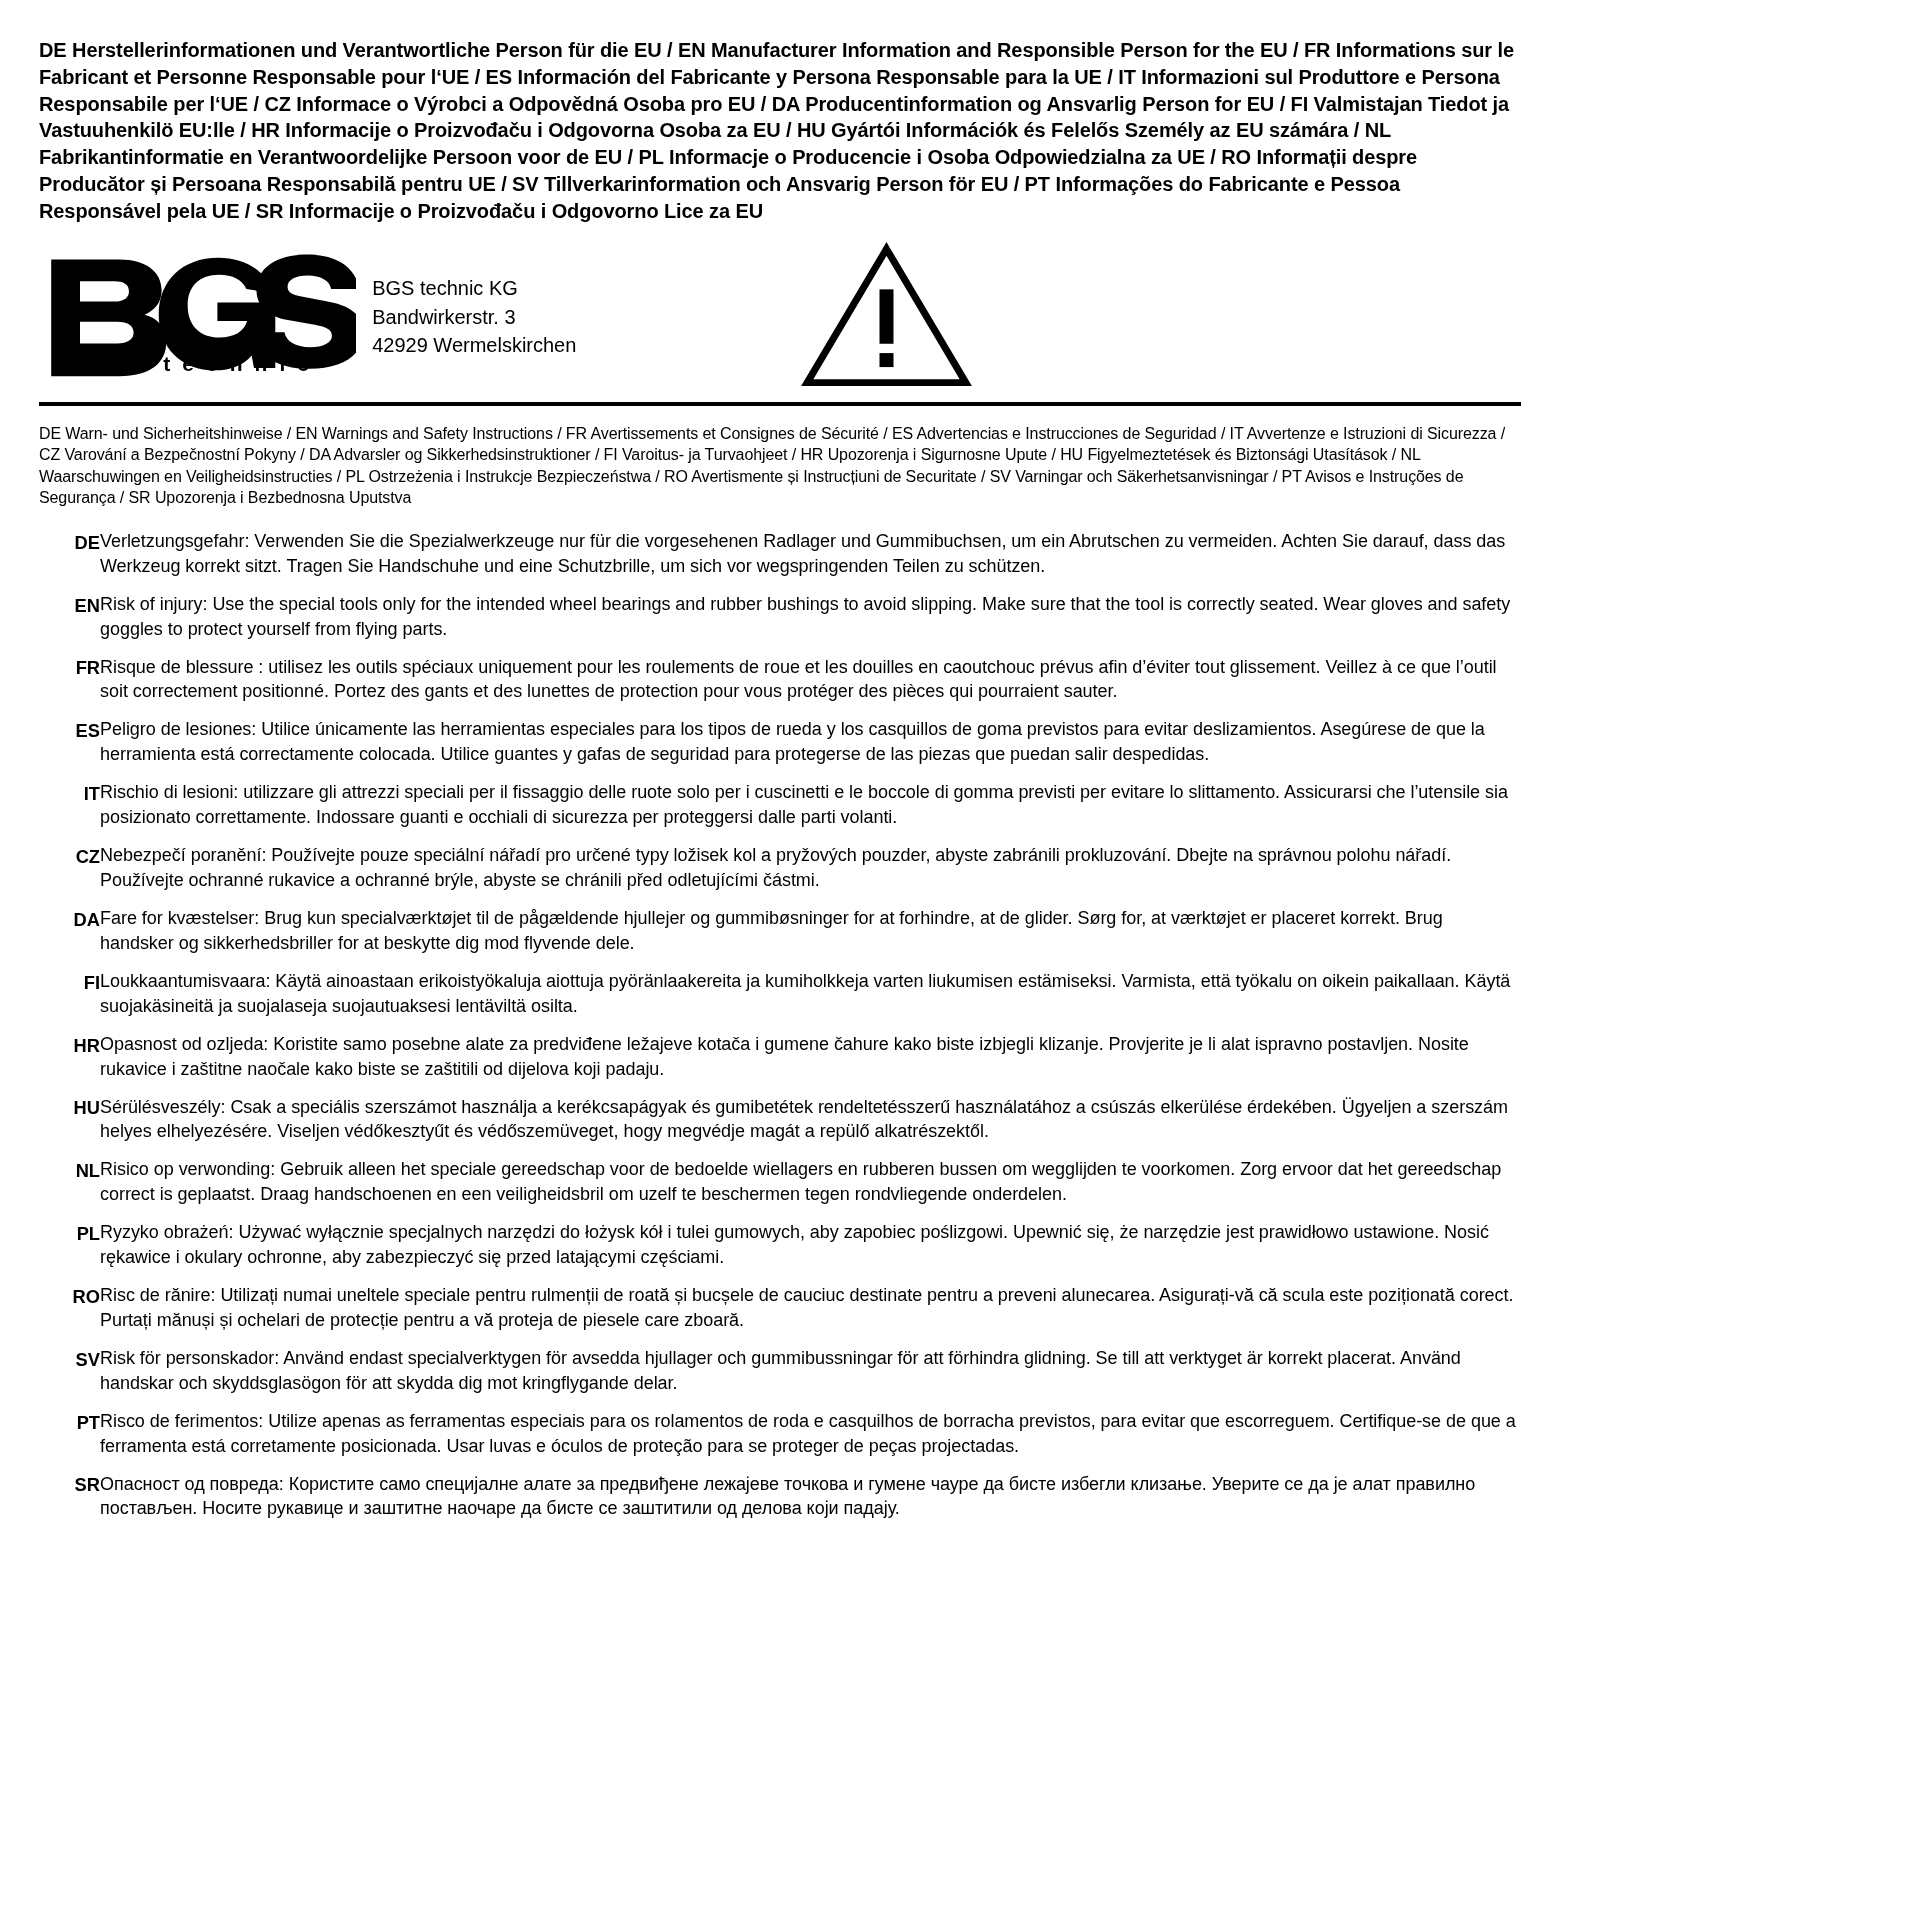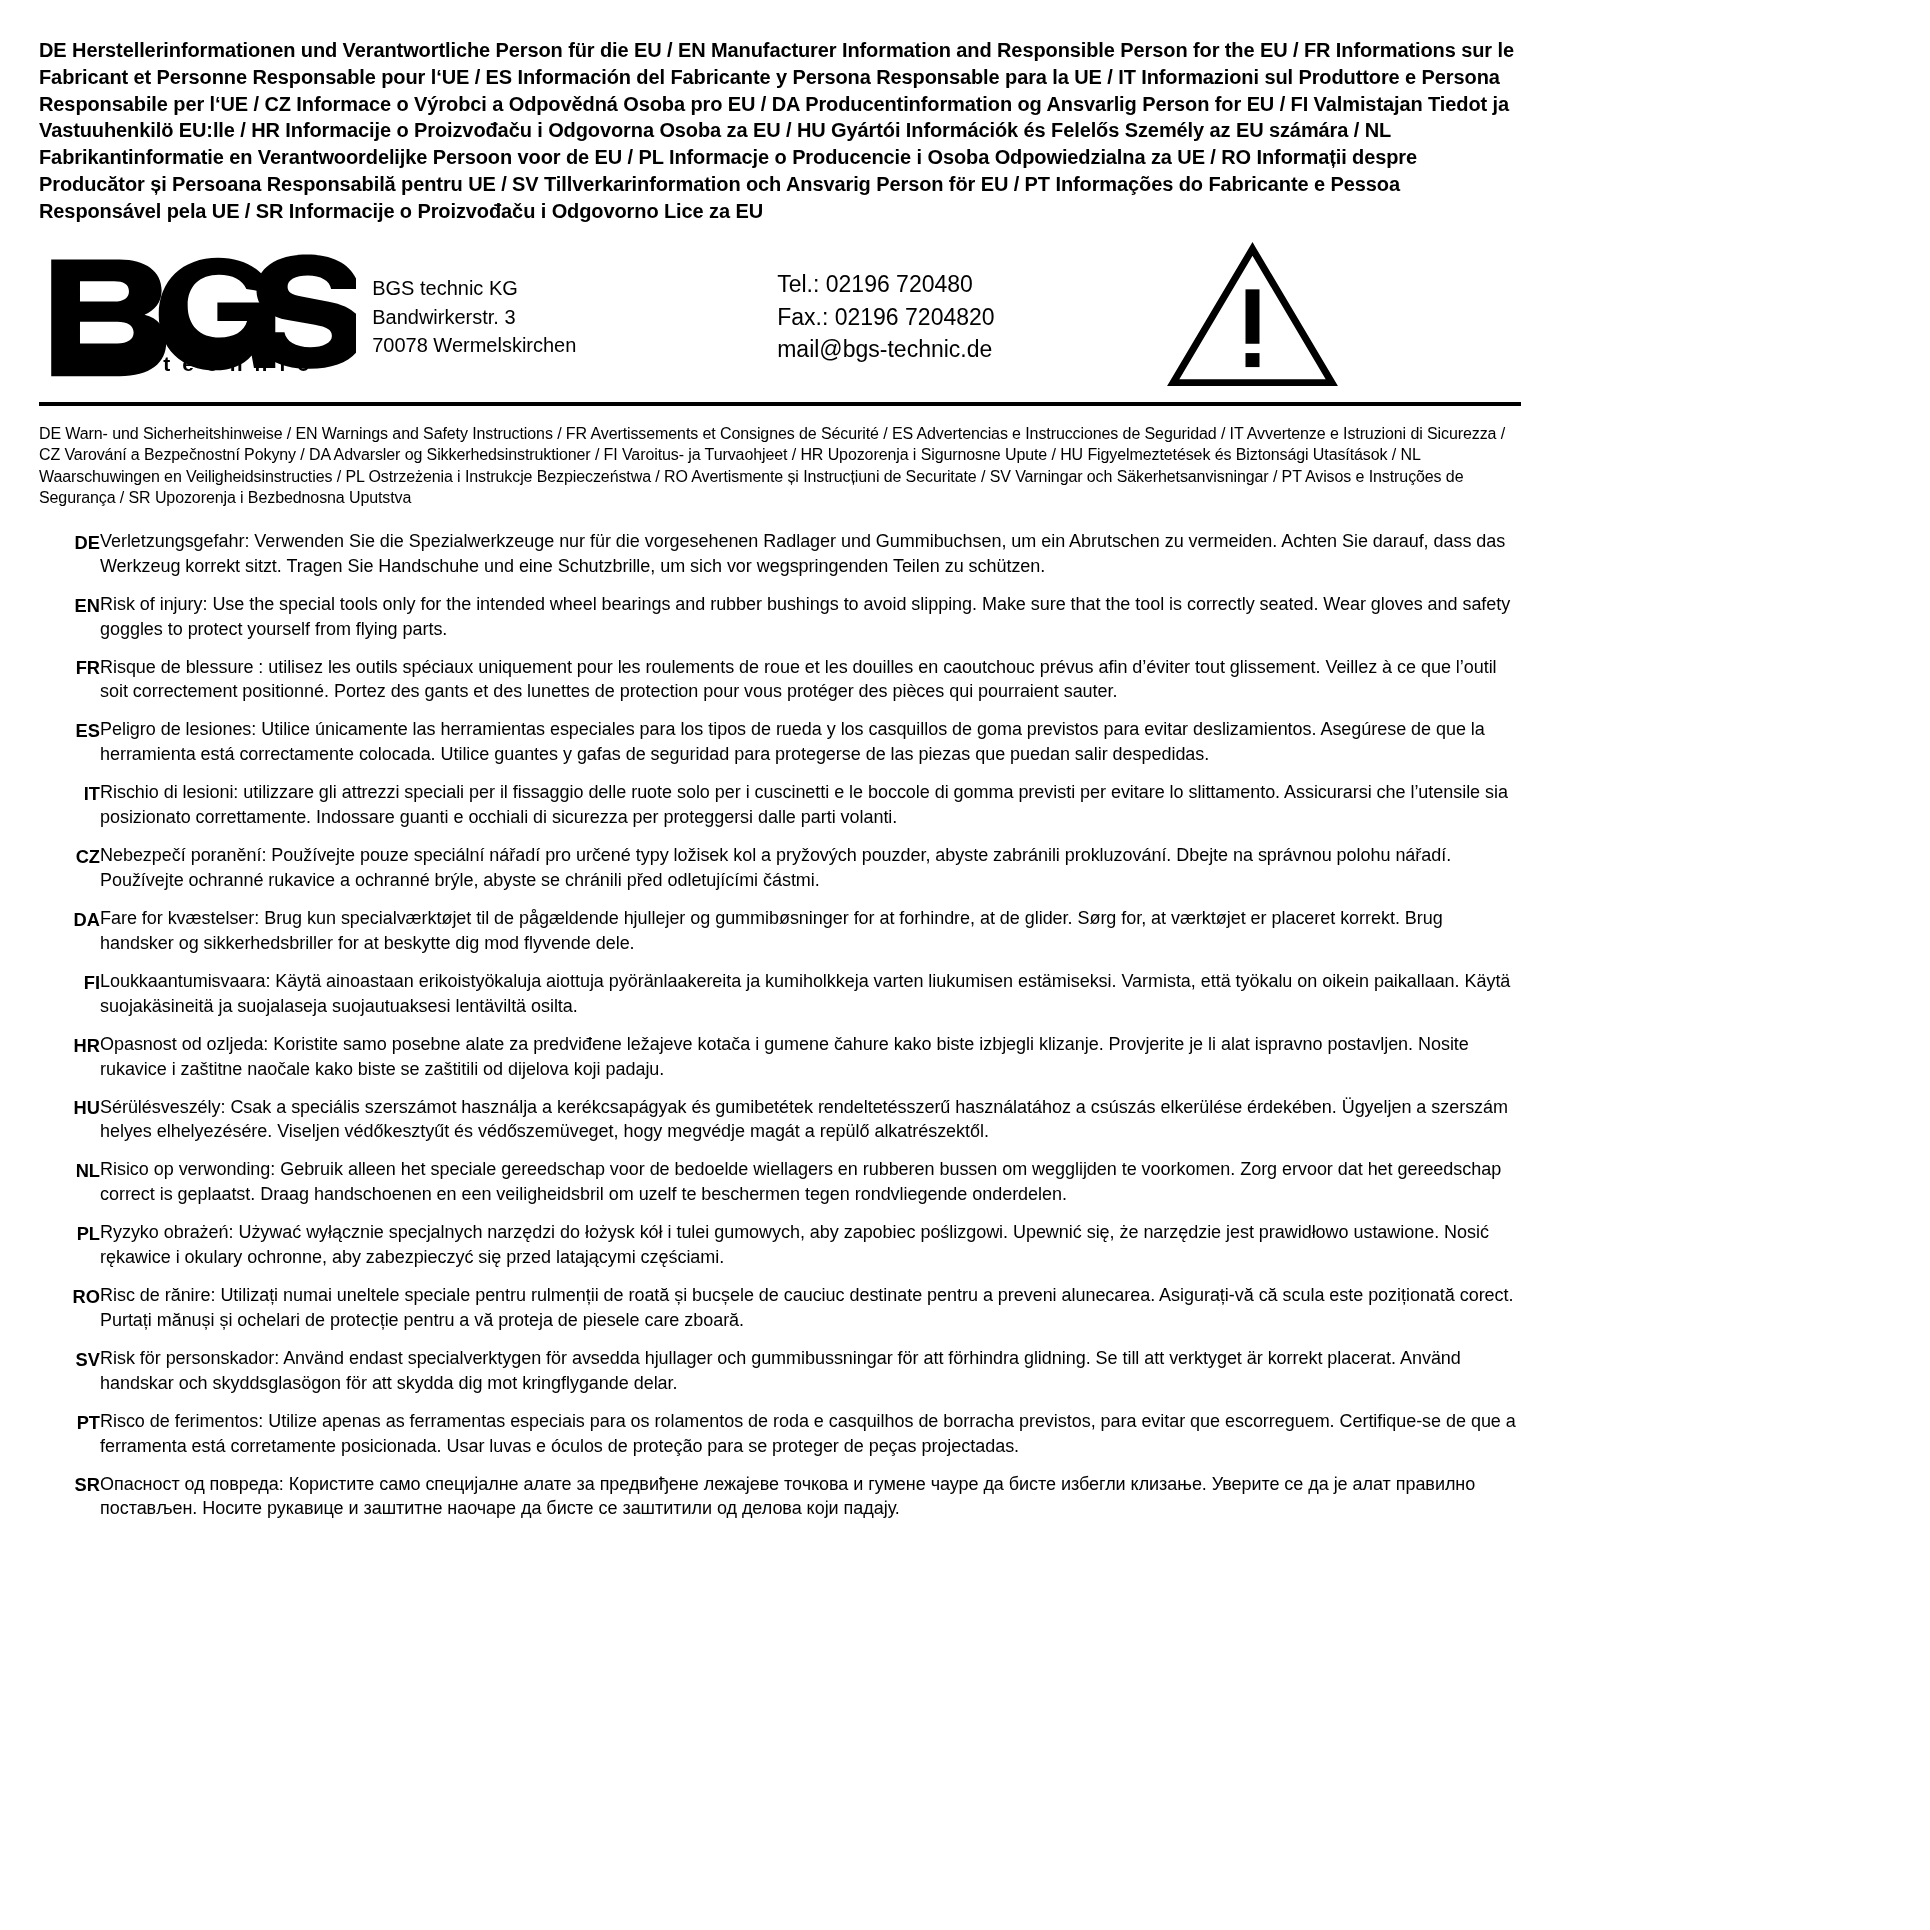--- a/index.html
+++ b/index.html
@@ -131,28 +131,23 @@
           <path d="M290 112 c2 12 14 20 33 20 c17 0 28 -6 28 -15 c0 -8 -6 -12 -22 -15 l-33 -6 c-28 -5 -42 -19 -42 -41 c0 -28 25 -47 65 -47 c39 0 63 18 67 46 h-36 c-2 -11 -13 -18 -30 -18 c-16 0 -26 6 -26 15 c0 7 5 11 18 13 l35 7 c30 6 44 19 44 42 c0 30 -26 48 -69 48 c-43 0 -68 -18 -71 -49 Z" transform="translate(18,-6) scale(1.0,0.96)"></path>
         </g>
         <text x="372" y="34" font-family="Liberation Sans, sans-serif" font-size="26" font-weight="bold" fill="#000">®</text>
         <text x="152" y="152" font-family="Liberation Sans, sans-serif" font-size="27" font-weight="bold" letter-spacing="4" fill="#000">t e c h n i c</text>
       </svg>
     </div>
 
     <div class="addr-block">
       <div>BGS technic KG</div>
       <div>Bandwirkerstr. 3</div>
-      <div>70078 Wermelskirchen</div>
-    </div>
-
-    <div class="tel-block">
-      <div>Tel.: 02196 720480</div>
-      <div>Fax.: 02196 7204820</div>
-      <div>mail@bgs-technic.de</div>
-    </div>
+      <div>42929 Wermelskirchen</div>
+    </div>
+
 
 
     <div class="warn-tri-wrap">
       <svg width="171" height="148" viewBox="0 0 220 190">
         <polygon points="110,10 212,182 8,182" fill="none" stroke="#000" stroke-width="9" stroke-linejoin="miter"></polygon>
         <rect x="101" y="62" width="18" height="70" fill="#000"></rect>
         <rect x="101" y="144" width="18" height="18" fill="#000"></rect>
       </svg>
     </div>
   </div>

